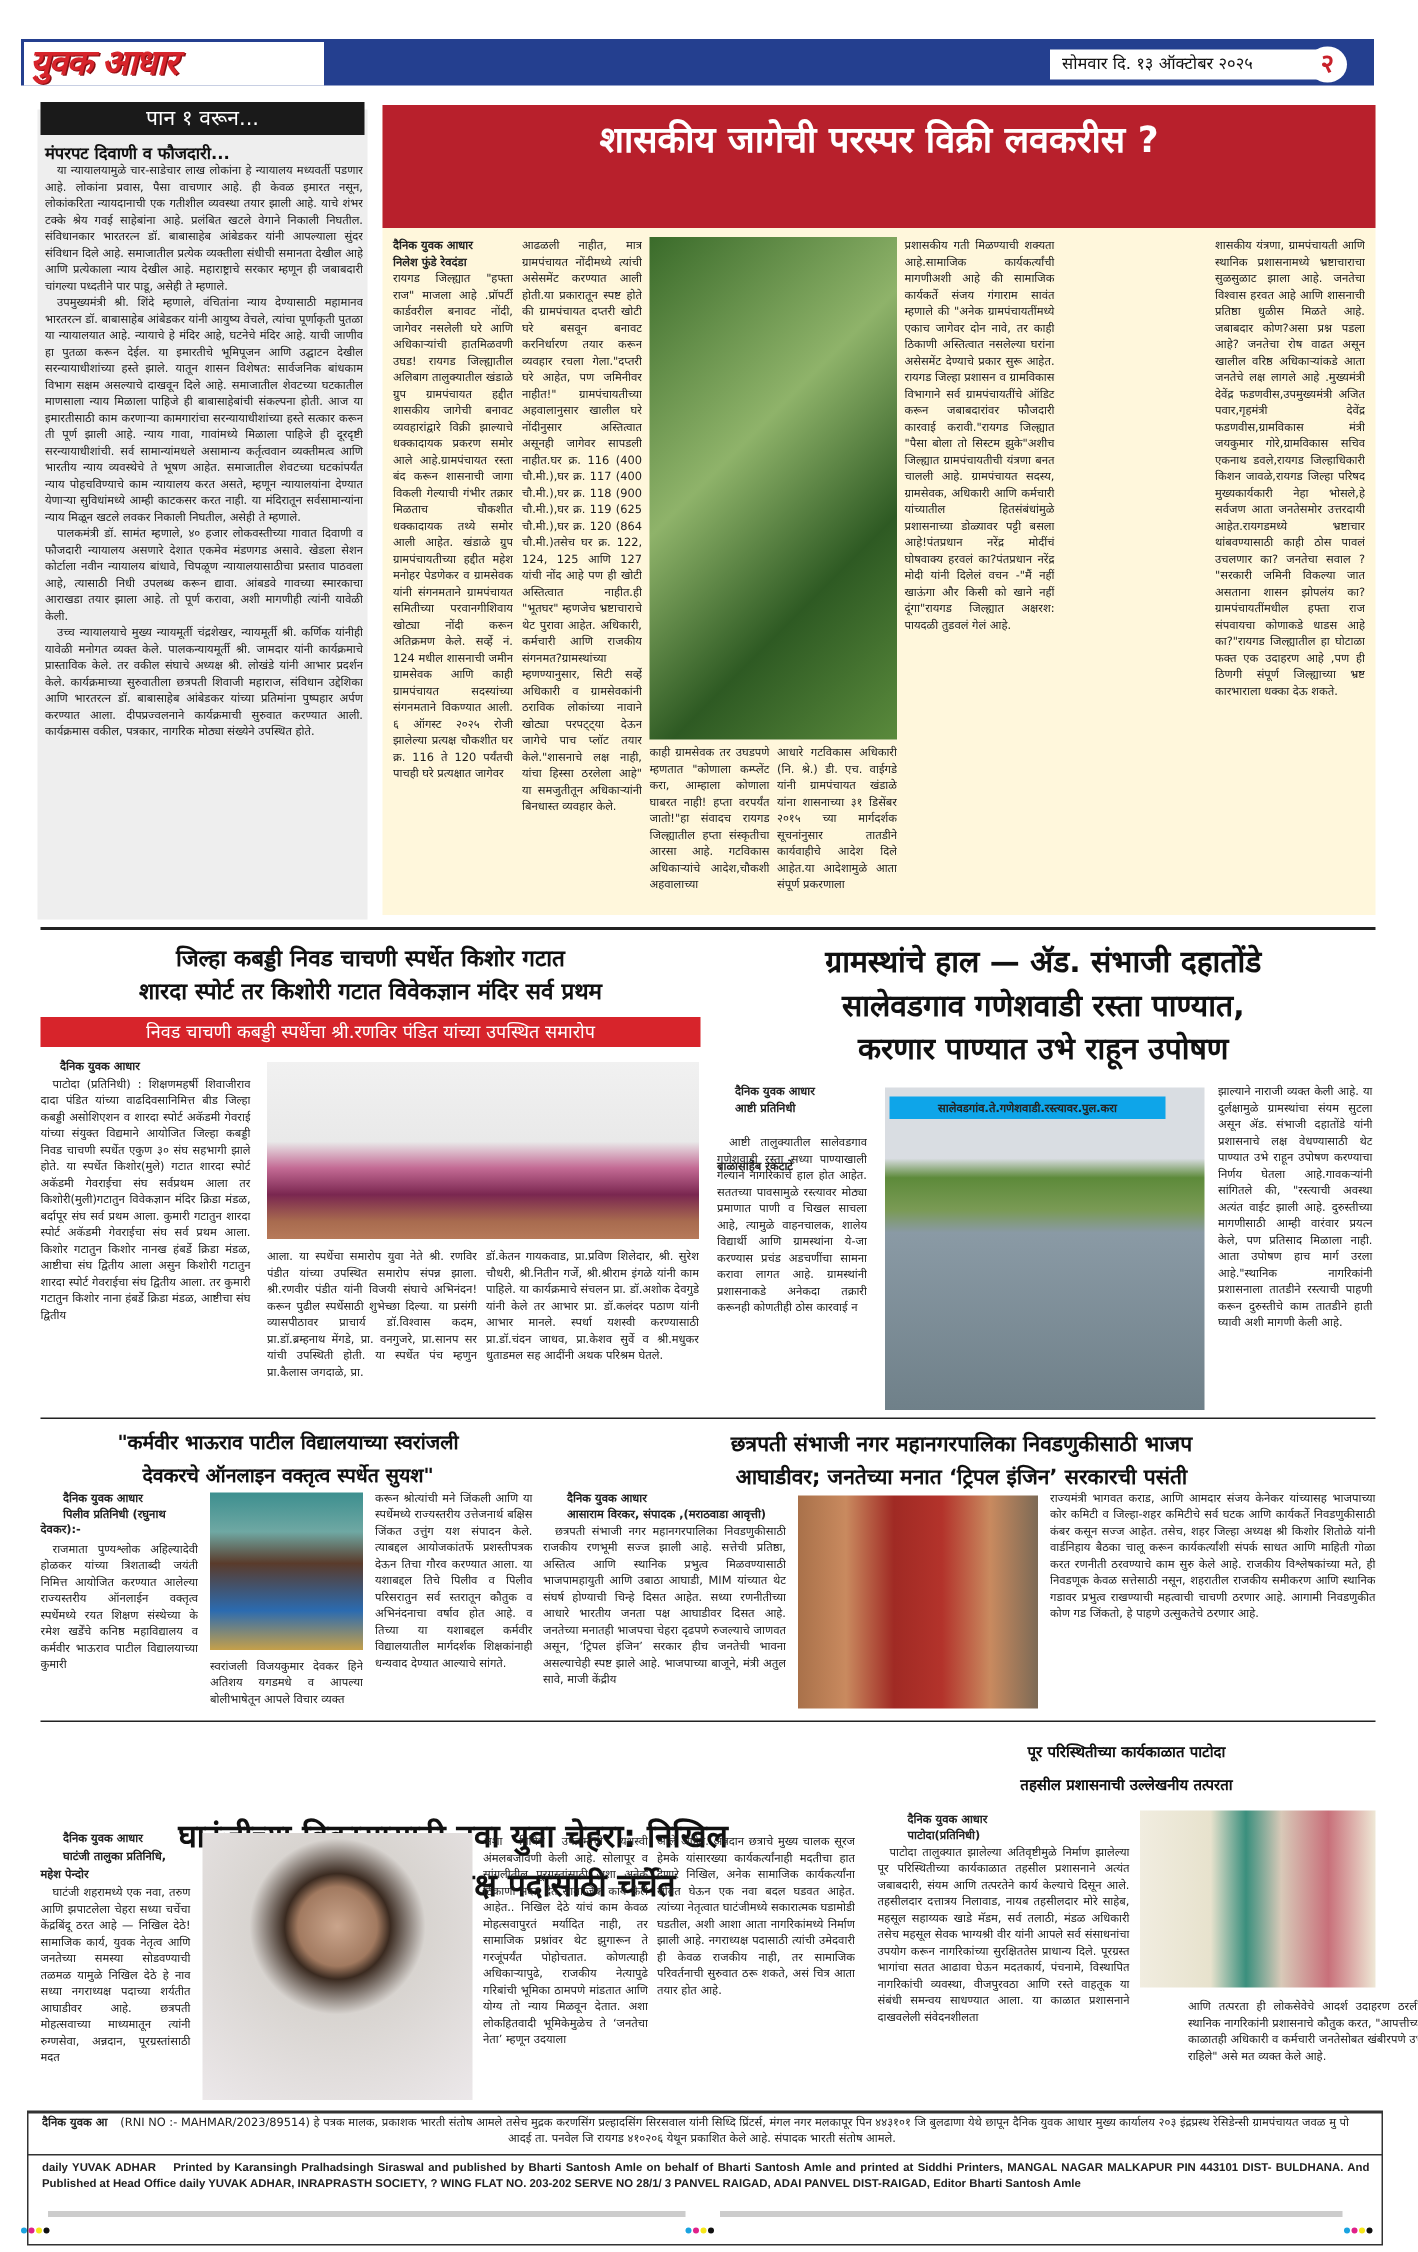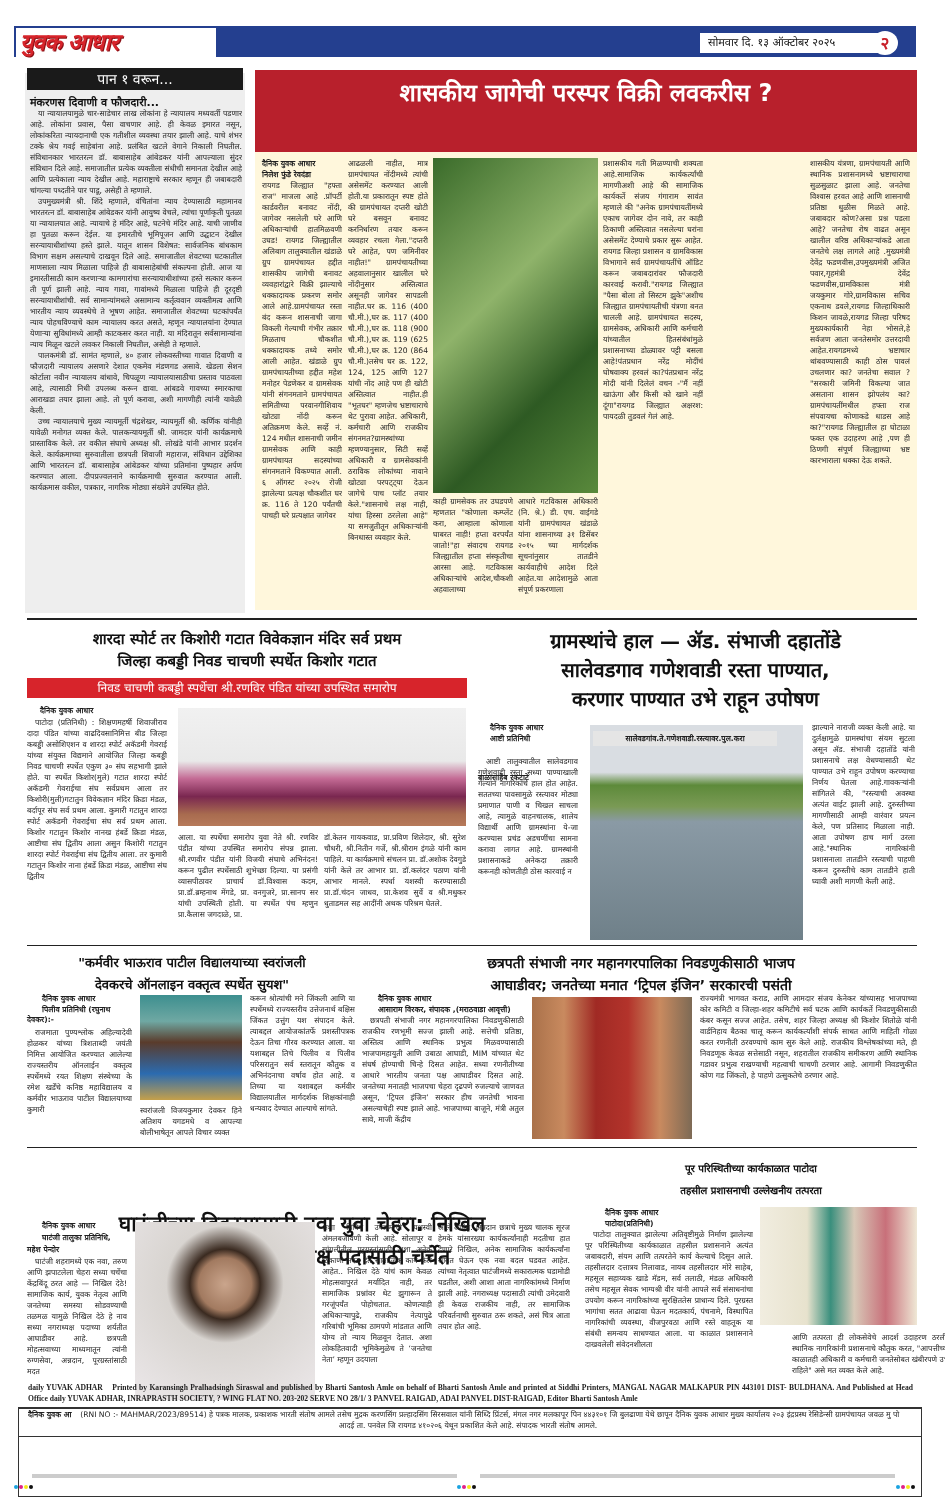--- a/index.html
+++ b/index.html
@@ -13,37 +13,37 @@
 .sidehdr{left:27px;top:68px;width:216px;height:22px;background:#1a1a1a;color:#fff;font-size:14px;text-align:center;line-height:22px}
 .sidetitle{left:30px;top:94px;font-size:11px;font-weight:bold}
 .body-text{font-size:7.6px;line-height:11px;color:#222;text-align:justify;overflow:hidden}
 .leadbg{left:255px;top:70px;width:662px;height:540px;background:#fff7dc}
 .leadhead{left:255px;top:70px;width:662px;height:82px;background:#b8202c;color:#fff;font-size:24px;font-weight:bold;text-align:center;line-height:36px;padding-top:5px}
 .photo{background:linear-gradient(135deg,#3a6b2a,#8fb36a 40%,#2e5a23 70%,#5a8a3c)}
 .rule{height:2px;background:#222}
 .h2{font-weight:bold;text-align:center;color:#111}
 .redbar{left:27px;top:678px;width:440px;height:20px;background:#d7242b;color:#fff;font-size:12px;text-align:center;line-height:20px}
 .byline{font-size:7.6px;font-weight:bold;color:#222}
-.caption-yellow{left:593px;top:731px;width:184px;height:15px;background:#e5e5e5;font-size:7.6px;font-weight:bold;text-align:center;line-height:15px;color:#222}
+.caption-yellow{left:593px;top:731px;width:184px;height:15px;background:#0ea5e9;font-size:7.6px;font-weight:bold;text-align:center;line-height:15px;color:#222}
 .footer-box{left:18px;top:1407px;width:904px;height:90px;border:1px solid #333;border-top:2px solid #333}
 .footer-text{font-size:7.6px;line-height:11px;color:#222}
 .dots span{display:inline-block;width:4px;height:4px;border-radius:50%;margin-right:1px}
 .gbar{height:4px;background:#ccc}
 </style>
 </head>
 <body>
 
 <div class="abs masthead"></div>
 <div class="abs logo">युवक आधार</div>
 <div class="abs datebox">सोमवार दि. १३ ऑक्टोबर २०२५</div>
 <div class="abs pgnum">२</div>
 
 <div class="abs sidecol"></div>
 <div class="abs sidehdr">पान १ वरून...</div>
-<div class="abs sidetitle">मंकरणस दिवाणी व फौजदारी...</div>
+<div class="abs sidetitle">मंपरपट दिवाणी व फौजदारी...</div>
 <div class="abs body-text" style="left:30px;top:108px;width:212px;height:500px">
   <p style="text-indent:8px">या न्यायालयामुळे चार-साडेचार लाख लोकांना हे न्यायालय मध्यवर्ती पडणार आहे. लोकांना प्रवास, पैसा वाचणार आहे. ही केवळ इमारत नसून, लोकांकरिता न्यायदानाची एक गतीशील व्यवस्था तयार झाली आहे. याचे शंभर टक्के श्रेय गवई साहेबांना आहे. प्रलंबित खटले वेगाने निकाली निघतील. संविधानकार भारतरत्न डॉ. बाबासाहेब आंबेडकर यांनी आपल्याला सुंदर संविधान दिले आहे. समाजातील प्रत्येक व्यक्तीला संधीची समानता देखील आहे आणि प्रत्येकाला न्याय देखील आहे. महाराष्ट्राचे सरकार म्हणून ही जबाबदारी चांगल्या पध्दतीने पार पाडू, असेही ते म्हणाले.</p>
   <p style="text-indent:8px">उपमुख्यमंत्री श्री. शिंदे म्हणाले, वंचितांना न्याय देण्यासाठी महामानव भारतरत्न डॉ. बाबासाहेब आंबेडकर यांनी आयुष्य वेचले, त्यांचा पूर्णाकृती पुतळा या न्यायालयात आहे. न्यायाचे हे मंदिर आहे, घटनेचे मंदिर आहे. याची जाणीव हा पुतळा करून देईल. या इमारतीचे भूमिपूजन आणि उद्घाटन देखील सरन्यायाधीशांच्या हस्ते झाले. यातून शासन विशेषत: सार्वजनिक बांधकाम विभाग सक्षम असल्याचे दाखवून दिले आहे. समाजातील शेवटच्या घटकातील माणसाला न्याय मिळाला पाहिजे ही बाबासाहेबांची संकल्पना होती. आज या इमारतीसाठी काम करणाऱ्या कामगारांचा सरन्यायाधीशांच्या हस्ते सत्कार करून ती पूर्ण झाली आहे. न्याय गावा, गावांमध्ये मिळाला पाहिजे ही दूरदृष्टी सरन्यायाधीशांची. सर्व सामान्यांमधले असामान्य कर्तृत्ववान व्यक्तीमत्व आणि भारतीय न्याय व्यवस्थेचे ते भूषण आहेत. समाजातील शेवटच्या घटकांपर्यंत न्याय पोहचविण्याचे काम न्यायालय करत असते, म्हणून न्यायालयांना देण्यात येणाऱ्या सुविधांमध्ये आम्ही काटकसर करत नाही. या मंदिरातून सर्वसामान्यांना न्याय मिळून खटले लवकर निकाली निघतील, असेही ते म्हणाले.</p>
   <p style="text-indent:8px">पालकमंत्री डॉ. सामंत म्हणाले, ४० हजार लोकवस्तीच्या गावात दिवाणी व फौजदारी न्यायालय असणारे देशात एकमेव मंडणगड असावे. खेडला सेशन कोर्टाला नवीन न्यायालय बांधावे, चिपळूण न्यायालयासाठीचा प्रस्ताव पाठवला आहे, त्यासाठी निधी उपलब्ध करून द्यावा. आंबडवे गावच्या स्मारकाचा आराखडा तयार झाला आहे. तो पूर्ण करावा, अशी मागणीही त्यांनी यावेळी केली.</p>
   <p style="text-indent:8px">उच्च न्यायालयाचे मुख्य न्यायमूर्ती चंद्रशेखर, न्यायमूर्ती श्री. कर्णिक यांनीही यावेळी मनोगत व्यक्त केले. पालकन्यायमूर्ती श्री. जामदार यांनी कार्यक्रमाचे प्रास्ताविक केले. तर वकील संघाचे अध्यक्ष श्री. लोखंडे यांनी आभार प्रदर्शन केले. कार्यक्रमाच्या सुरुवातीला छत्रपती शिवाजी महाराज, संविधान उद्देशिका आणि भारतरत्न डॉ. बाबासाहेब आंबेडकर यांच्या प्रतिमांना पुष्पहार अर्पण करण्यात आला. दीपप्रज्वलनाने कार्यक्रमाची सुरुवात करण्यात आली. कार्यक्रमास वकील, पत्रकार, नागरिक मोठ्या संख्येने उपस्थित होते.</p>
 </div>
 
 <div class="abs leadbg"></div>
 <div class="abs leadhead">
   <div>शासकीय जागेची परस्पर विक्री लवकरीस ?</div>
@@ -54,22 +54,22 @@
 <div class="abs body-text" style="left:348px;top:158px;width:80px;height:447px">आढळली नाहीत, मात्र ग्रामपंचायत नोंदीमध्ये त्यांची असेसमेंट करण्यात आली होती.या प्रकारातून स्पष्ट होते की ग्रामपंचायत दप्तरी खोटी घरे बसवून बनावट करनिर्धारण तयार करून व्यवहार रचला गेला."दप्तरी घरे आहेत, पण जमिनीवर नाहीत!" ग्रामपंचायतीच्या अहवालानुसार खालील घरे नोंदीनुसार अस्तित्वात असूनही जागेवर सापडली नाहीत.घर क्र. 116 (400 चौ.मी.),घर क्र. 117 (400 चौ.मी.),घर क्र. 118 (900 चौ.मी.),घर क्र. 119 (625 चौ.मी.),घर क्र. 120 (864 चौ.मी.)तसेच घर क्र. 122, 124, 125 आणि 127 यांची नोंद आहे पण ही खोटी अस्तित्वात नाहीत.ही "भूतघर" म्हणजेच भ्रष्टाचाराचे थेट पुरावा आहेत. अधिकारी, कर्मचारी आणि राजकीय संगनमत?ग्रामस्थांच्या म्हणण्यानुसार, सिटी सर्व्हे अधिकारी व ग्रामसेवकांनी ठराविक लोकांच्या नावाने खोट्या परपट्ट्या देऊन जागेचे पाच प्लॉट तयार केले."शासनाचे लक्ष नाही, यांचा हिस्सा ठरलेला आहे" या समजुतीतून अधिकाऱ्यांनी बिनधास्त व्यवहार केले.</div>
 <div class="abs photo" style="left:433px;top:158px;width:165px;height:335px"></div>
 <div class="abs body-text" style="left:433px;top:496px;width:80px;height:110px">काही ग्रामसेवक तर उघडपणे म्हणतात "कोणाला कम्प्लेंट करा, आम्हाला कोणाला घाबरत नाही! हप्ता वरपर्यंत जातो!"हा संवादच रायगड जिल्ह्यातील हप्ता संस्कृतीचा आरसा आहे. गटविकास अधिकाऱ्यांचे आदेश,चौकशी अहवालाच्या</div>
 <div class="abs body-text" style="left:518px;top:496px;width:80px;height:110px">आधारे गटविकास अधिकारी (नि. श्रे.) डी. एच. वाईगडे यांनी ग्रामपंचायत खंडाळे यांना शासनाच्या ३१ डिसेंबर २०१५ च्या मार्गदर्शक सूचनांनुसार तातडीने कार्यवाहीचे आदेश दिले आहेत.या आदेशामुळे आता संपूर्ण प्रकरणाला</div>
 <div class="abs body-text" style="left:603px;top:158px;width:100px;height:447px">प्रशासकीय गती मिळण्याची शक्यता आहे.सामाजिक कार्यकर्त्यांची मागणीअशी आहे की सामाजिक कार्यकर्ते संजय गंगाराम सावंत म्हणाले की "अनेक ग्रामपंचायतींमध्ये एकाच जागेवर दोन नावे, तर काही ठिकाणी अस्तित्वात नसलेल्या घरांना असेसमेंट देण्याचे प्रकार सुरू आहेत. रायगड जिल्हा प्रशासन व ग्रामविकास विभागाने सर्व ग्रामपंचायतींचे ऑडिट करून जबाबदारांवर फौजदारी कारवाई करावी."रायगड जिल्ह्यात "पैसा बोला तो सिस्टम झुके"अशीच जिल्ह्यात ग्रामपंचायतीची यंत्रणा बनत चालली आहे. ग्रामपंचायत सदस्य, ग्रामसेवक, अधिकारी आणि कर्मचारी यांच्यातील हितसंबंधांमुळे प्रशासनाच्या डोळ्यावर पट्टी बसला आहे!पंतप्रधान नरेंद्र मोदींचं घोषवाक्य हरवलं का?पंतप्रधान नरेंद्र मोदी यांनी दिलेलं वचन -"मैं नहीं खाऊंगा और किसी को खाने नहीं दूंगा"रायगड जिल्ह्यात अक्षरश: पायदळी तुडवलं गेलं आहे.</div>
 <div class="abs body-text" style="left:810px;top:158px;width:100px;height:447px">शासकीय यंत्रणा, ग्रामपंचायती आणि स्थानिक प्रशासनामध्ये भ्रष्टाचाराचा सुळसुळाट झाला आहे. जनतेचा विश्वास हरवत आहे आणि शासनाची प्रतिष्ठा धुळीस मिळते आहे. जबाबदार कोण?असा प्रश्न पडला आहे? जनतेचा रोष वाढत असून खालील वरिष्ठ अधिकाऱ्यांकडे आता जनतेचे लक्ष लागले आहे .मुख्यमंत्री देवेंद्र फडणवीस,उपमुख्यमंत्री अजित पवार,गृहमंत्री देवेंद्र फडणवीस,ग्रामविकास मंत्री जयकुमार गोरे,ग्रामविकास सचिव एकनाथ डवले,रायगड जिल्हाधिकारी किशन जावळे,रायगड जिल्हा परिषद मुख्यकार्यकारी नेहा भोसले,हे सर्वजण आता जनतेसमोर उत्तरदायी आहेत.रायगडमध्ये भ्रष्टाचार थांबवण्यासाठी काही ठोस पावलं उचलणार का? जनतेचा सवाल ? "सरकारी जमिनी विकल्या जात असताना शासन झोपलंय का?ग्रामपंचायतींमधील हफ्ता राज संपवायचा कोणाकडे धाडस आहे का?"रायगड जिल्ह्यातील हा घोटाळा फक्त एक उदाहरण आहे ,पण ही ठिणगी संपूर्ण जिल्ह्याच्या भ्रष्ट कारभाराला धक्का देऊ शकते.</div>
 
 <div class="abs rule" style="left:27px;top:618px;width:890px"></div>
 
 <div class="abs h2" style="left:27px;top:628px;width:440px;font-size:15px;line-height:22px">
+  <div>जिल्हा कबड्डी निवड चाचणी स्पर्धेत किशोर गटात</div>
   <div>शारदा स्पोर्ट तर किशोरी गटात विवेकज्ञान मंदिर सर्व प्रथम</div>
-  <div>जिल्हा कबड्डी निवड चाचणी स्पर्धेत किशोर गटात</div>
 </div>
 <div class="abs redbar">निवड चाचणी कबड्डी स्पर्धेचा श्री.रणविर पंडित यांच्या उपस्थित समारोप</div>
 <div class="abs byline" style="left:40px;top:705px">दैनिक युवक आधार</div>
 <div class="abs body-text" style="left:27px;top:717px;width:140px;height:220px;text-indent:8px">पाटोदा (प्रतिनिधी) : शिक्षणमहर्षी शिवाजीराव दादा पंडित यांच्या वाढदिवसानिमित्त बीड जिल्हा कबड्डी असोशिएशन व शारदा स्पोर्ट अकॅडमी गेवराई यांच्या संयुक्त विद्यमाने आयोजित जिल्हा कबड्डी निवड चाचणी स्पर्धेत एकुण ३० संघ सहभागी झाले होते. या स्पर्धेत किशोर(मुले) गटात शारदा स्पोर्ट अकॅडमी गेवराईचा संघ सर्वप्रथम आला तर किशोरी(मुली)गटातुन विवेकज्ञान मंदिर क्रिडा मंडळ, बर्दापूर संघ सर्व प्रथम आला. कुमारी गटातुन शारदा स्पोर्ट अकॅडमी गेवराईचा संघ सर्व प्रथम आला. किशोर गटातुन किशोर नानख हंबर्डे क्रिडा मंडळ, आष्टीचा संघ द्वितीय आला असुन किशोरी गटातुन शारदा स्पोर्ट गेवराईचा संघ द्वितीय आला. तर कुमारी गटातुन किशोर नाना हंबर्डे क्रिडा मंडळ, आष्टीचा संघ द्वितीय</div>
 <div class="abs" style="left:178px;top:708px;width:288px;height:118px;background:linear-gradient(#f1f1f1 0,#e9e9e9 45%,#c36a94 60%,#7a2750 75%,#a86b4f 90%,#b77a5a 100%)"></div>
 <div class="abs body-text" style="left:178px;top:832px;width:140px;height:105px">आला. या स्पर्धेचा समारोप युवा नेते श्री. रणविर पंडीत यांच्या उपस्थित समारोप संपन्न झाला. श्री.रणवीर पंडीत यांनी विजयी संघाचे अभिनंदन! करून पुढील स्पर्धेसाठी शुभेच्छा दिल्या. या प्रसंगी व्यासपीठावर प्राचार्य डॉ.विश्वास कदम, प्रा.डॉ.ब्रम्हनाथ मेंगडे, प्रा. वनगुजरे, प्रा.सानप सर यांची उपस्थिती होती. या स्पर्धेत पंच म्हणुन प्रा.कैलास जगदाळे, प्रा.</div>
 <div class="abs body-text" style="left:324px;top:832px;width:142px;height:105px">डॉ.केतन गायकवाड, प्रा.प्रविण शिलेदार, श्री. सुरेश चौधरी, श्री.नितीन गर्जे, श्री.श्रीराम इंगळे यांनी काम पाहिले. या कार्यक्रमाचे संचलन प्रा. डॉ.अशोक देवगुडे यांनी केले तर आभार प्रा. डॉ.कलंदर पठाण यांनी आभार मानले. स्पर्धा यशस्वी करण्यासाठी प्रा.डॉ.चंदन जाधव, प्रा.केशव सुर्वे व श्री.मधुकर धुताडमल सह आदींनी अथक परिश्रम घेतले.</div>
 
 <div class="abs h2" style="left:473px;top:627px;width:445px;font-size:20px;line-height:29px">
   <div>ग्रामस्थांचे हाल — ॲड. संभाजी दहातोंडे</div>
@@ -130,21 +130,21 @@
 <div class="abs body-text" style="left:585px;top:1229px;width:168px;height:175px;text-indent:8px">पाटोदा तालुक्यात झालेल्या अतिवृष्टीमुळे निर्माण झालेल्या पूर परिस्थितीच्या कार्यकाळात तहसील प्रशासनाने अत्यंत जबाबदारी, संयम आणि तत्परतेने कार्य केल्याचे दिसून आले. तहसीलदार दत्तात्रय निलावाड, नायब तहसीलदार मोरे साहेब, महसूल सहाय्यक खाडे मॅडम, सर्व तलाठी, मंडळ अधिकारी तसेच महसूल सेवक भाग्यश्री वीर यांनी आपले सर्व संसाधनांचा उपयोग करून नागरिकांच्या सुरक्षिततेस प्राधान्य दिले. पूरग्रस्त भागांचा सतत आढावा घेऊन मदतकार्य, पंचनामे, विस्थापित नागरिकांची व्यवस्था, वीजपुरवठा आणि रस्ते वाहतूक या संबंधी समन्वय साधण्यात आला. या काळात प्रशासनाने दाखवलेली संवेदनशीलता</div>
 <div class="abs" style="left:760px;top:1207px;width:157px;height:118px;background:linear-gradient(90deg,#f1ede0 0,#e7e2cd 30%,#3a8f7d 45%,#d8c9b8 60%,#c8707a 80%,#efe8d6 100%)"></div>
 <div class="abs body-text" style="left:792px;top:1332px;width:157px;height:70px">आणि तत्परता ही लोकसेवेचे आदर्श उदाहरण ठरली. स्थानिक नागरिकांनी प्रशासनाचे कौतुक करत, "आपत्तीच्या काळातही अधिकारी व कर्मचारी जनतेसोबत खंबीरपणे उभे राहिले" असे मत व्यक्त केले आहे.</div>
 
 <div class="abs footer-box"></div>
 <div class="abs footer-text" style="left:28px;top:1409px;width:880px;text-align:center;height:24px;overflow:hidden">
   <span class="byline" style="float:left">दैनिक युवक आ</span>
   <span>(RNI NO :- MAHMAR/2023/89514) हे पत्रक मालक, प्रकाशक भारती संतोष आमले तसेच मुद्रक करणसिंग प्रल्हादसिंग सिरसवाल यांनी सिध्दि प्रिंटर्स, मंगल नगर मलकापूर पिन ४४३१०१ जि बुलढाणा येथे छापून दैनिक युवक आधार मुख्य कार्यालय २०३ इंद्रप्रस्थ रेसिडेन्सी ग्रामपंचायत जवळ मु पो आदई ता. पनवेल जि रायगड ४१०२०६ येथून प्रकाशित केले आहे. संपादक भारती संतोष आमले.</span>
 </div>
 <div class="abs" style="left:18px;top:1436px;width:904px;height:1px;background:#333"></div>
-<div class="abs footer-text" style="left:28px;top:1382px;width:885px;text-align:justify;font-family:Liberation Serif, serif;font-weight:bold;height:34px;overflow:hidden">
+<div class="abs footer-text" style="left:28px;top:1439px;width:885px;text-align:justify;font-family:Liberation Sans, sans-serif;font-weight:bold;height:34px;overflow:hidden">
   <span>daily YUVAK ADHAR</span>&nbsp;&nbsp;&nbsp;
   <span>Printed by Karansingh Pralhadsingh Siraswal and published by Bharti Santosh Amle on behalf of Bharti Santosh Amle and printed at Siddhi Printers, MANGAL NAGAR MALKAPUR PIN 443101 DIST- BULDHANA. And Published at Head Office daily YUVAK ADHAR, INRAPRASTH SOCIETY, ? WING FLAT NO. 203-202 SERVE NO 28/1/ 3 PANVEL RAIGAD, ADAI PANVEL DIST-RAIGAD, Editor Bharti Santosh Amle</span>
 </div>
 
 <div class="abs dots" style="left:14px;top:1474px">
   <span style="background:#1aa3e0"></span><span style="background:#e0218a"></span><span style="background:#f6e61a"></span><span style="background:#111"></span>
 </div>
 <div class="abs gbar" style="left:32px;top:1474px;width:425px"></div>
 <div class="abs dots" style="left:457px;top:1474px">
   <span style="background:#1aa3e0"></span><span style="background:#e0218a"></span><span style="background:#f6e61a"></span><span style="background:#111"></span>

